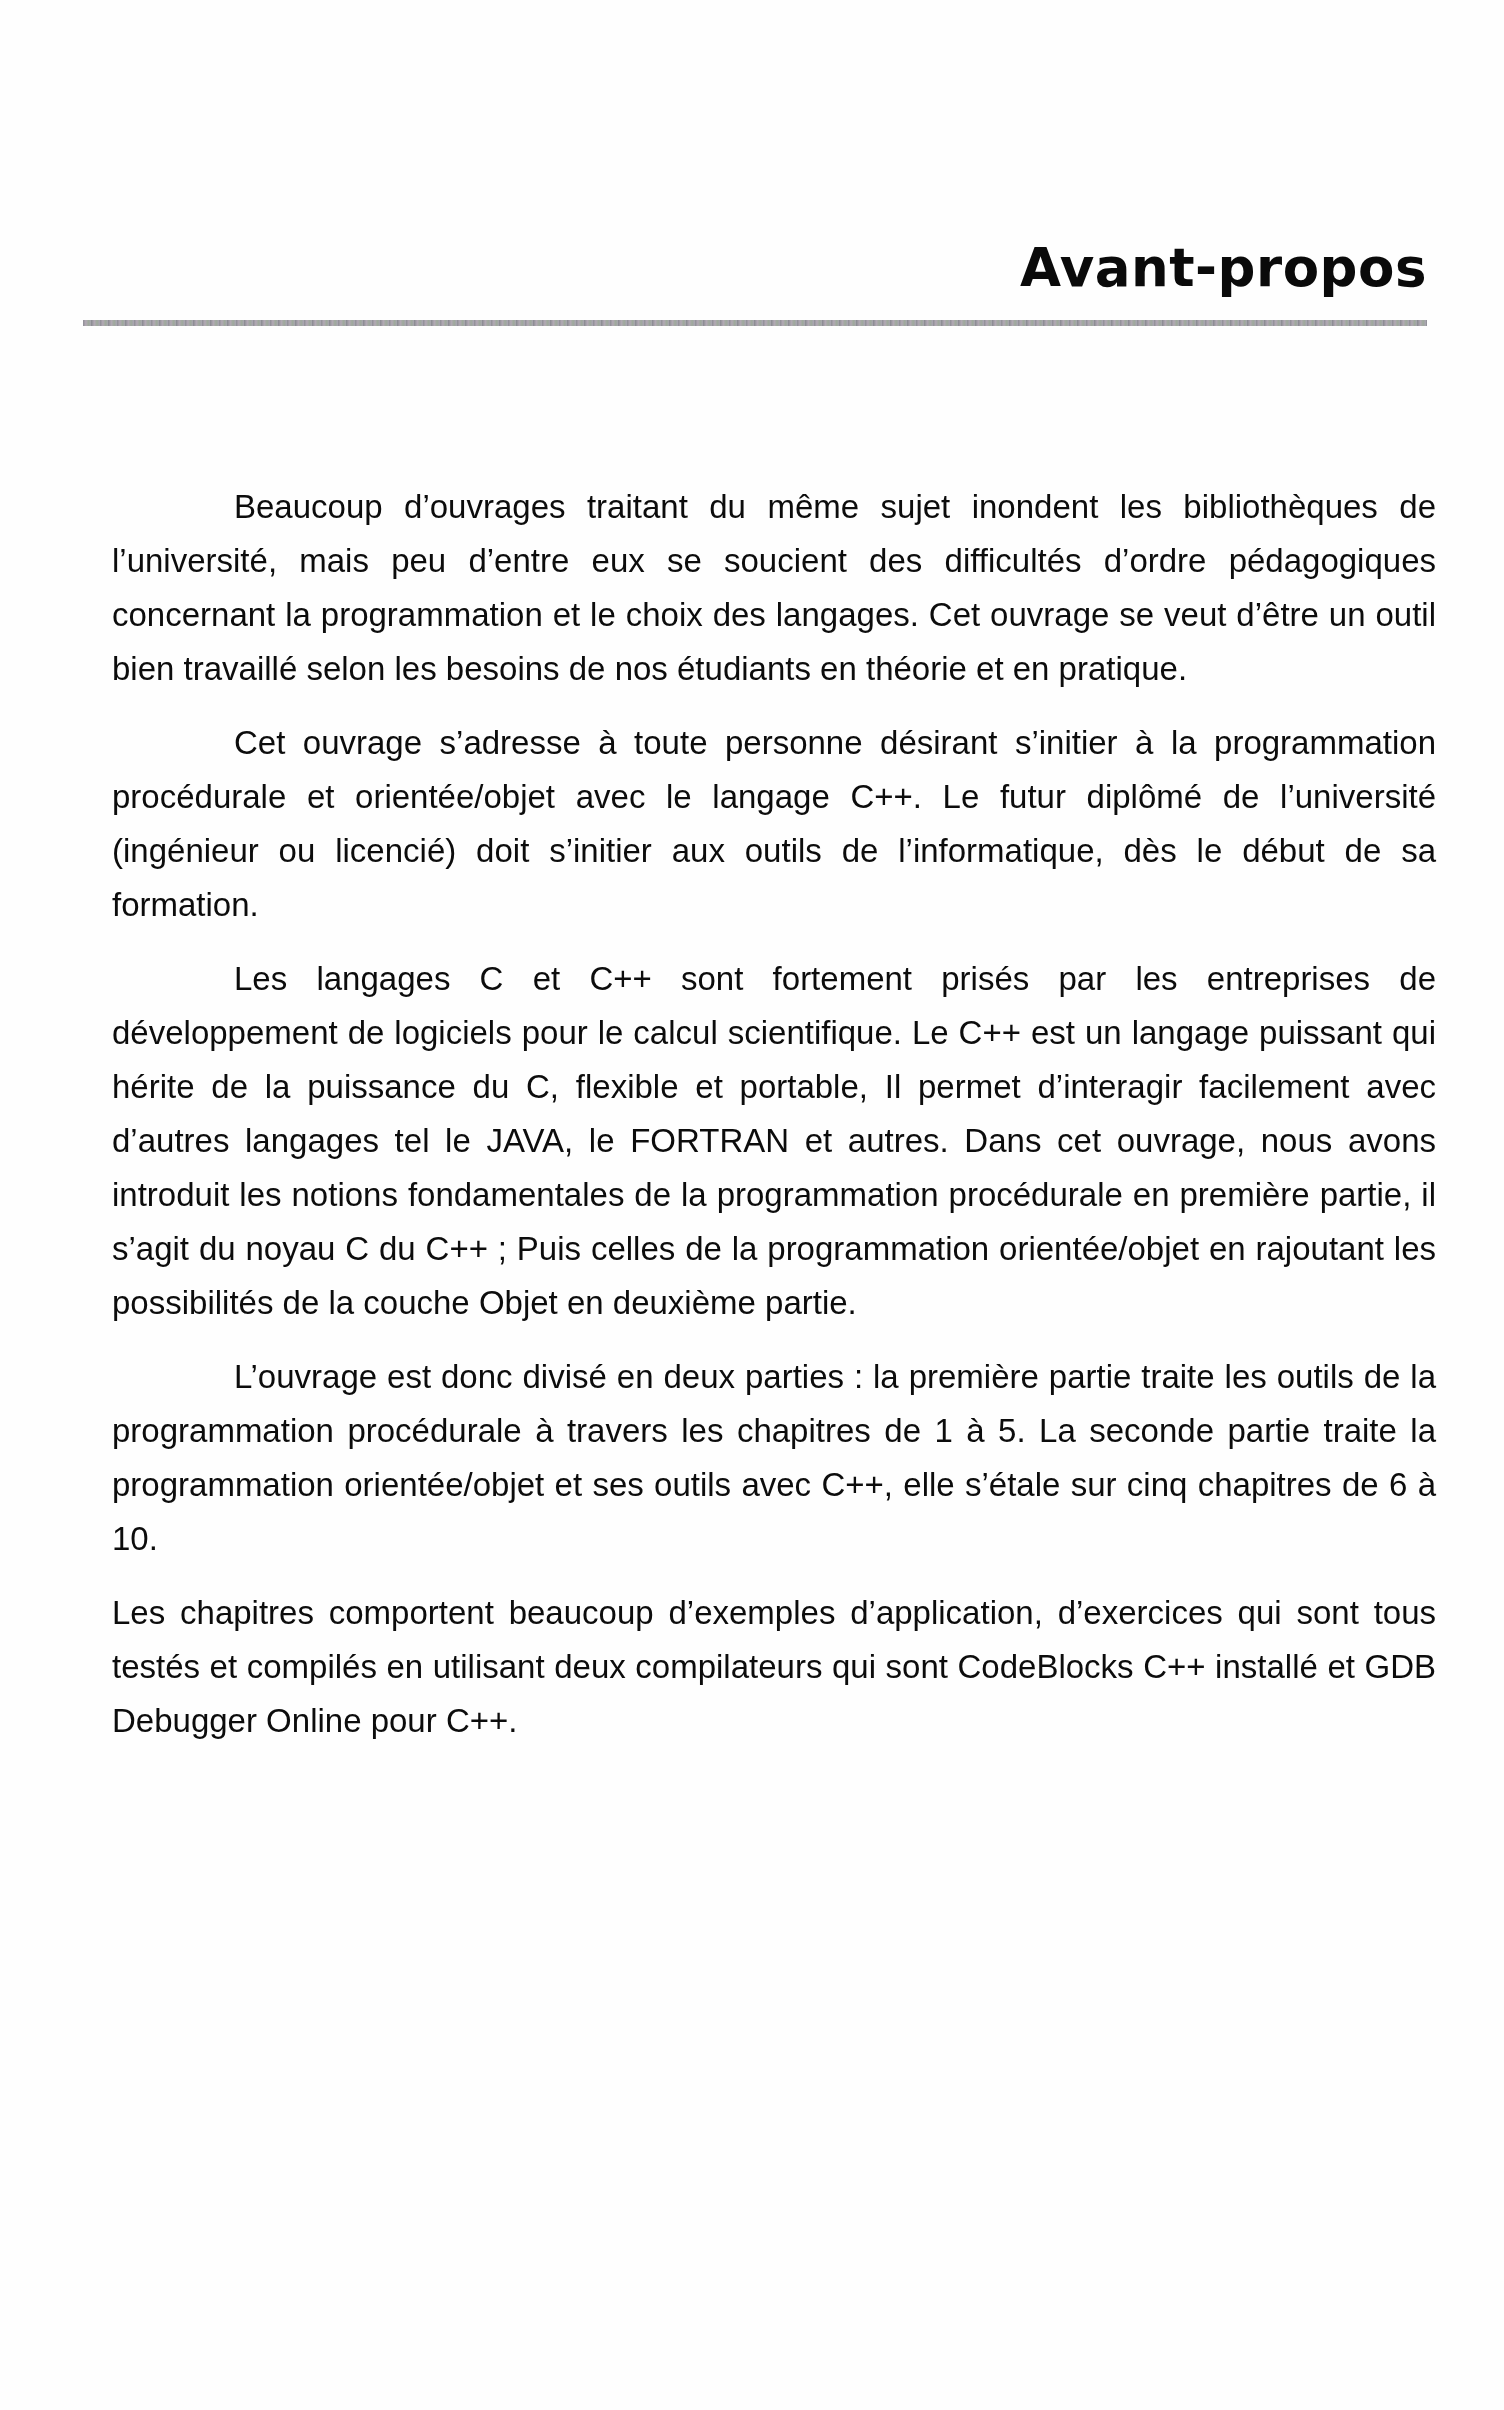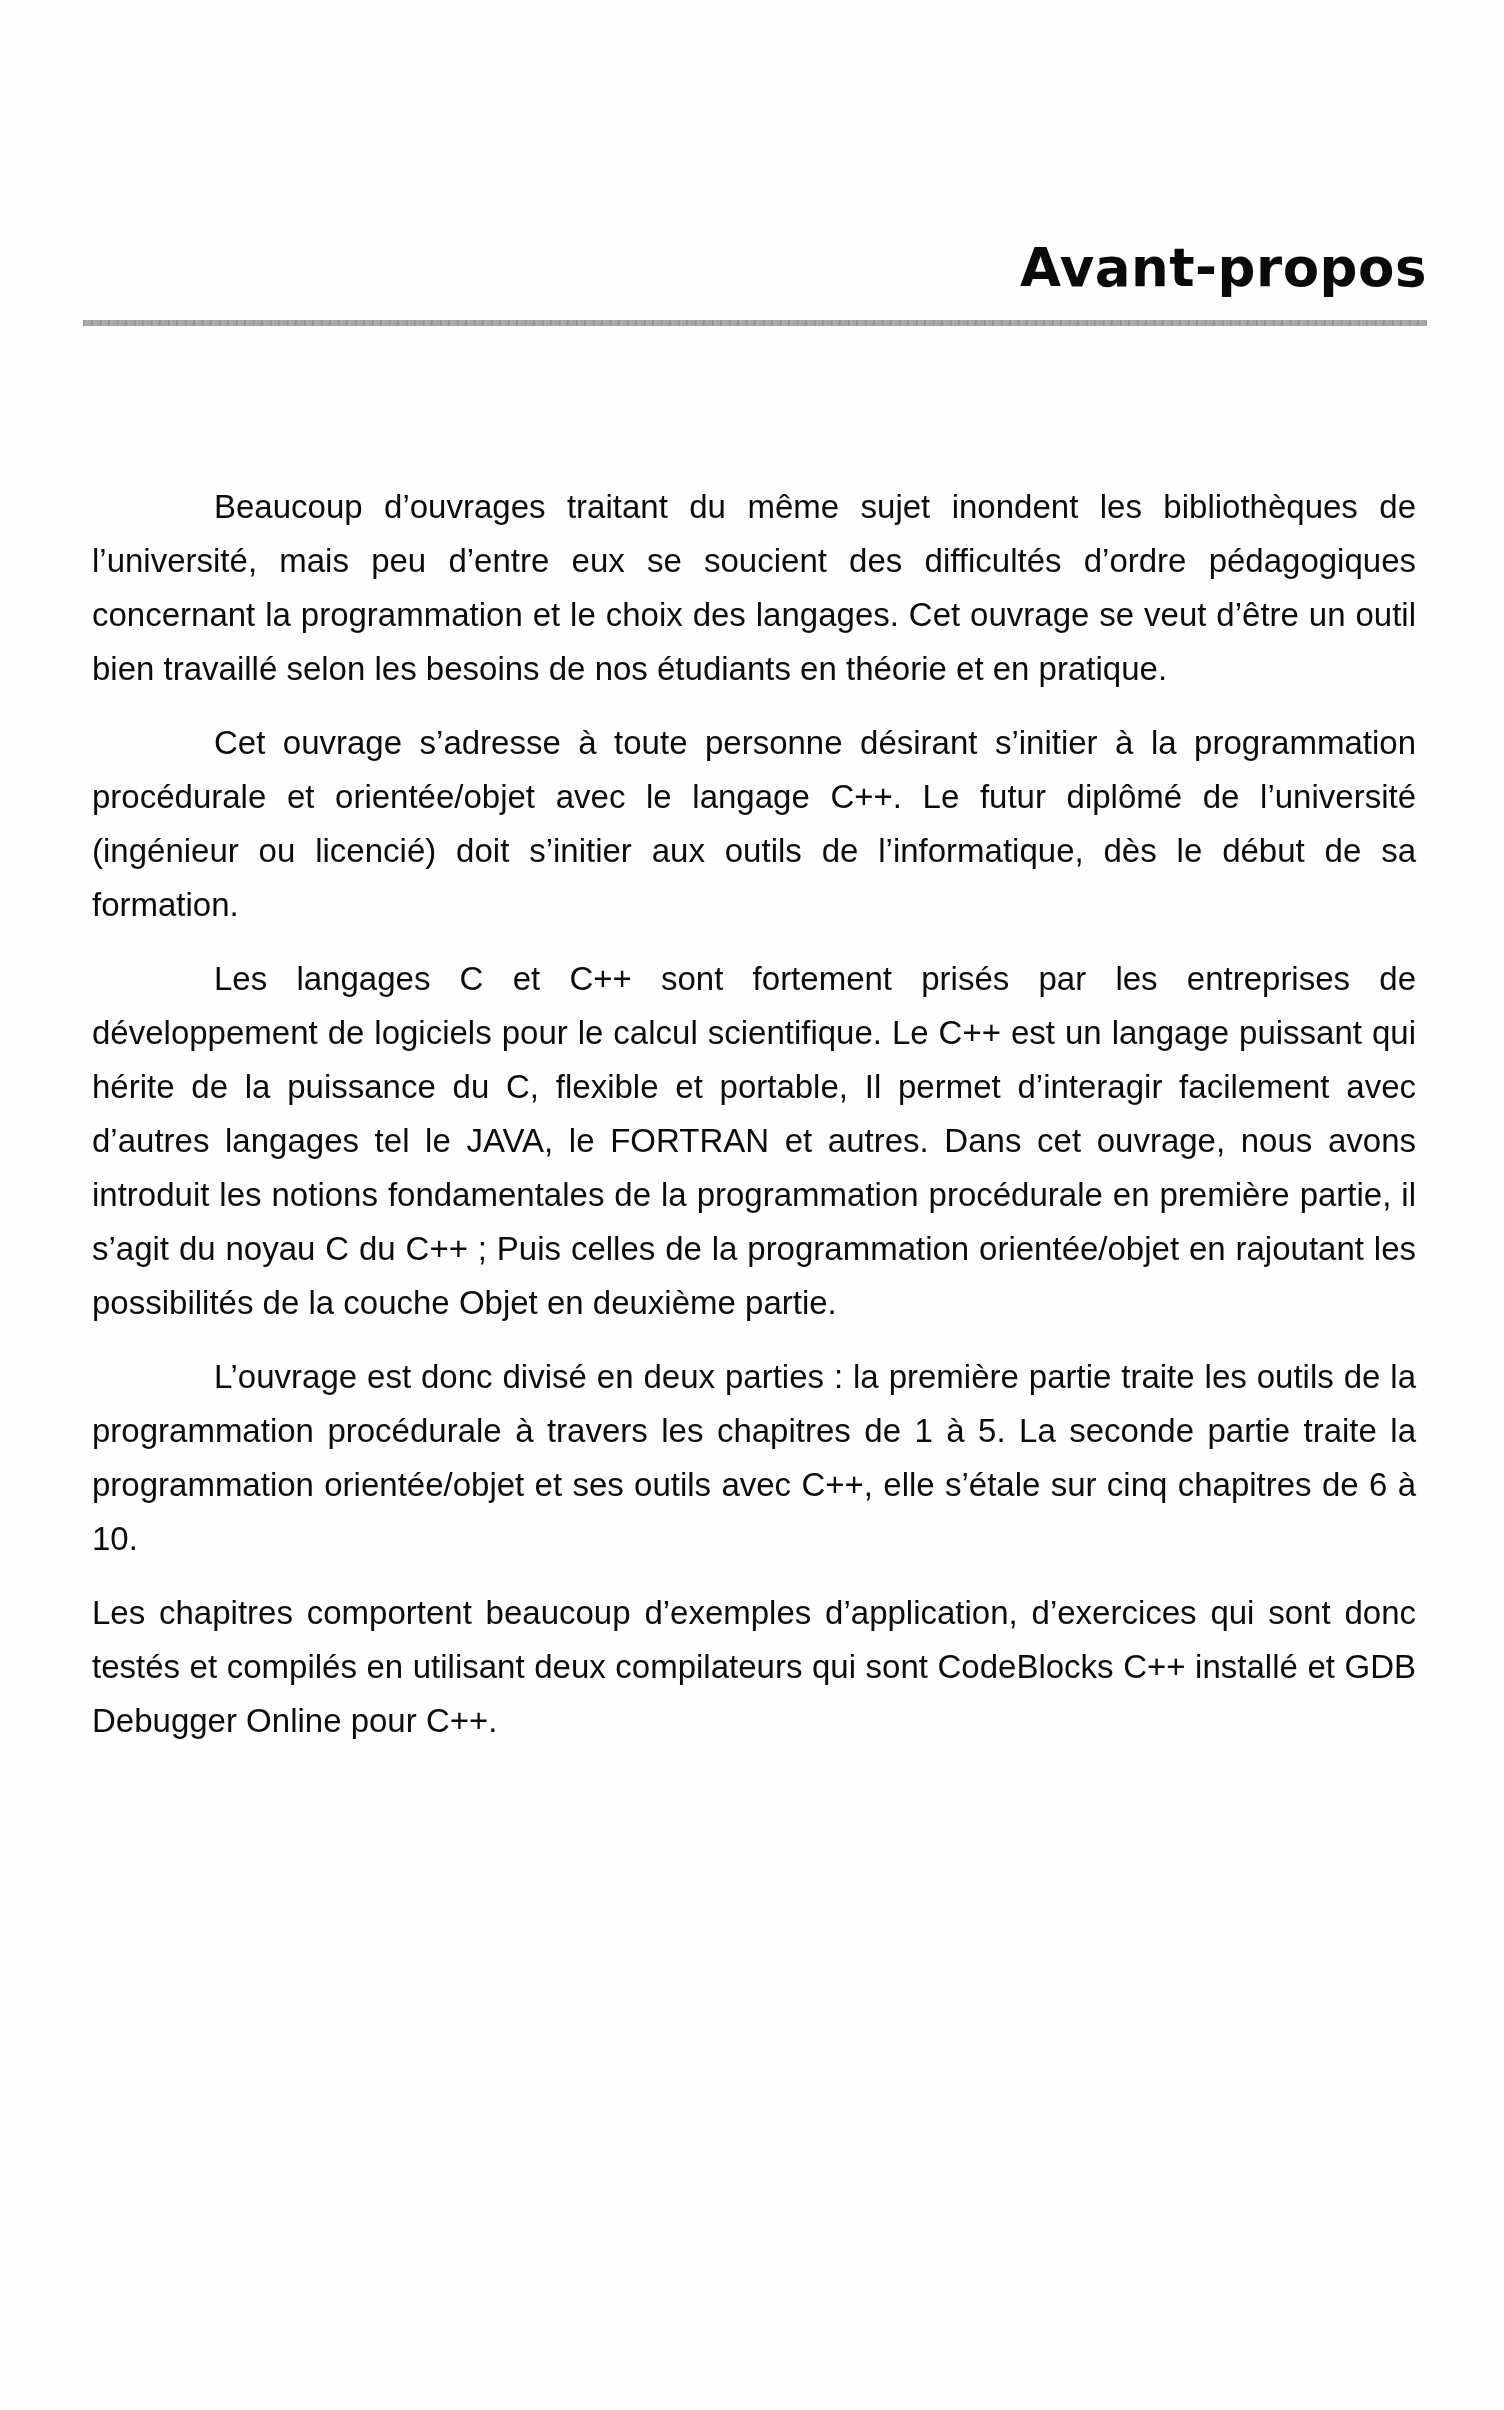--- a/index.html
+++ b/index.html
@@ -45,21 +45,21 @@
     position: absolute;
     left: 0;
     right: 0;
     top: 85px;
     height: 5.6px;
     background: repeating-linear-gradient(90deg, #7a7a82 0px, #a59aa8 2.8px, #8d9a8a 5.6px, #9b95a6 8.5px);
     opacity: 0.85;
   }
   .body-text {
     position: absolute;
-    left: 92px;
+    left: 112px;
     top: 480px;
     width: 1324px;
     font-family: "Liberation Sans", sans-serif;
     font-size: 33px;
     line-height: 54px;
     text-align: justify;
     color: #0c0c0c;
   }
   .para {
     margin: 0 0 20px 0;
@@ -77,16 +77,16 @@
   <div class="header">
     <div class="title">Avant-propos</div>
     <div class="rule"></div>
   </div>
 
   <div class="body-text">
     <p class="para indent">Beaucoup d’ouvrages traitant du même sujet inondent les bibliothèques de l’université, mais peu d’entre eux se soucient des difficultés d’ordre pédagogiques concernant la programmation et le choix des langages. Cet ouvrage se veut d’être un outil bien travaillé selon les besoins de nos étudiants en théorie et en pratique.</p>
     <p class="para indent">Cet ouvrage s’adresse à toute personne désirant s’initier à la programmation procédurale et orientée/objet avec le langage C++. Le futur diplômé de l’université (ingénieur ou licencié) doit s’initier aux outils de l’informatique, dès le début de sa formation.</p>
     <p class="para indent">Les langages C et C++ sont fortement prisés par les entreprises de développement de logiciels pour le calcul scientifique. Le C++ est un langage puissant qui hérite de la puissance du C, flexible et portable, Il permet d’interagir facilement avec d’autres langages tel le JAVA, le FORTRAN et autres. Dans cet ouvrage, nous avons introduit les notions fondamentales de la programmation procédurale en première partie, il s’agit du noyau C du C++ ; Puis celles de la programmation orientée/objet en rajoutant les possibilités de la couche Objet en deuxième partie.</p>
     <p class="para indent">L’ouvrage est donc divisé en deux parties : la première partie traite les outils de la programmation procédurale à travers les chapitres de 1 à 5. La seconde partie traite la programmation orientée/objet et ses outils avec C++, elle s’étale sur cinq chapitres de 6 à 10.</p>
-    <p class="para">Les chapitres comportent beaucoup d’exemples d’application, d’exercices qui sont donc testés et compilés en utilisant deux compilateurs qui sont CodeBlocks C++ installé et GDB Debugger Online pour C++.</p>
+    <p class="para">Les chapitres comportent beaucoup d’exemples d’application, d’exercices qui sont tous testés et compilés en utilisant deux compilateurs qui sont CodeBlocks C++ installé et GDB Debugger Online pour C++.</p>
   </div>
 </div>
 
 
 </body></html>

